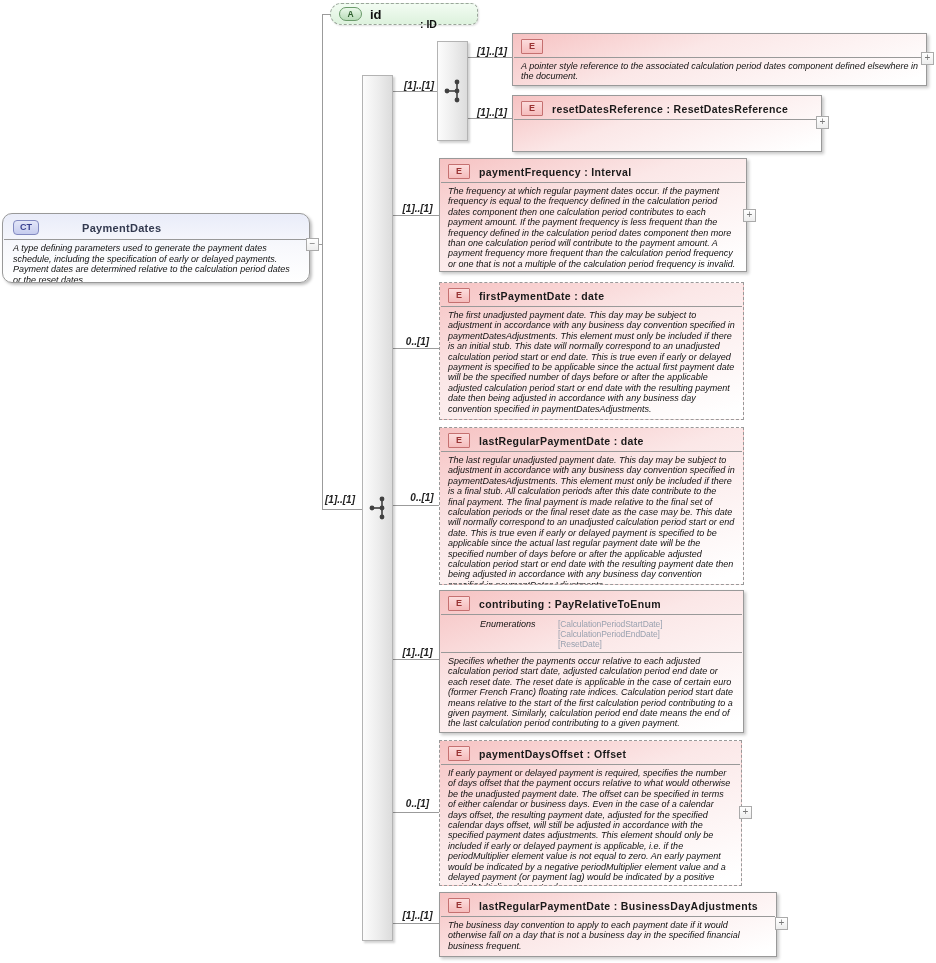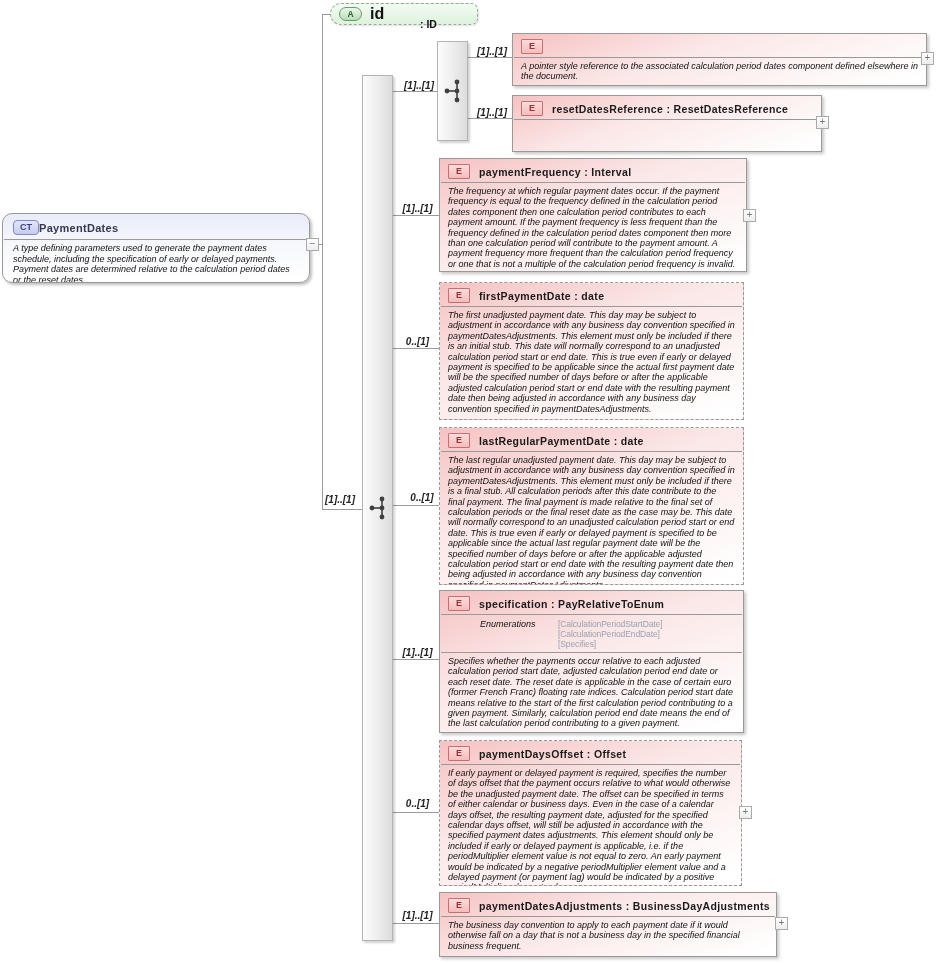--- a/index.html
+++ b/index.html
@@ -20,42 +20,42 @@
     background:linear-gradient(to right,#fcfcfc 0%,#ececec 55%,#dcdcdc 100%);
     box-shadow:1.5px 1.5px 2px rgba(0,0,0,0.18);
   }
   .bar svg{position:absolute;left:50%;top:50%;transform:translate(-50%,-50%);}
   
   .ct-box{
     position:absolute;border:1px solid #999;border-radius:10px;
     background:linear-gradient(to bottom,#e9ecf9 0%,#f7f8fc 45%,#ffffff 100%);
     box-shadow:2px 2px 3px rgba(0,0,0,0.25);overflow:hidden;
   }
-  .ct-header{display:flex;align-items:center;padding:6px 8px 4px 10px;}
+  .ct-header{display:flex;align-items:center;gap:9px;padding:6px 8px 4px 10px;}
   .ct-badge{
     width:24px;height:13px;border:1px solid #8289c0;border-radius:4px;
     background:linear-gradient(to bottom,#e3e6f8,#c6ccee);
     color:#3a4290;font-size:9px;font-weight:bold;text-align:center;line-height:13px;flex:0 0 auto;
   }
-  .ct-title{font-size:11px;font-weight:bold;color:#333a50;letter-spacing:0.3px;}
+  .ct-title{font-size:11px;font-weight:bold;color:#333a50;letter-spacing:0.3px;margin-left:34px;}
   .sep{border-top:1px solid #999;margin:0 1px;}
   .ct-desc{padding:3px 10px 5px;font-size:9px;font-style:italic;line-height:10.6px;color:#111;}
   
   .attr-box{
     position:absolute;border:1px dashed #9aa59a;border-radius:11px 7px 7px 11px;
     background:linear-gradient(to bottom,#f2fcf2 0%,#ddf2dd 100%);
     display:flex;align-items:center;gap:8px;padding:0 8px;
     box-shadow:1px 1px 2px rgba(0,0,0,0.12);
   }
   .a-badge{
     width:21px;height:12px;border:1px solid #6a9a6a;border-radius:7px;
     background:linear-gradient(to bottom,#eaf8ea,#b9dcb9);
     color:#2c5e2c;font-size:8.5px;font-weight:bold;text-align:center;line-height:12px;flex:0 0 auto;
   }
-  .attr-name{font-size:16px;font-weight:bold;width:42px;}
+  .attr-name{font-size:13px;font-weight:bold;width:42px;}
   .attr-type{font-size:10.5px;font-weight:bold;margin-top:19px;}
   
   .elem{
     position:absolute;overflow:hidden;
     background:linear-gradient(160deg,#f6c2c2 0%,#fbe7e7 40%,#ffffff 95%);
   }
   .elem.solid{border:1px solid #999;box-shadow:2px 2px 3px rgba(0,0,0,0.22);}
   .elem.dashed{border:1px dashed #999;}
   .elem-header{display:flex;align-items:center;gap:9px;padding:5px 7px 3px 8px;}
   .e-badge{
@@ -187,48 +187,48 @@
       <span class="e-badge">E</span>
       <span class="elem-title">lastRegularPaymentDate : date</span>
     </div>
     <div class="sep"></div>
     <div class="elem-desc">The last regular unadjusted payment date. This day may be subject to adjustment in accordance with any business day convention specified in paymentDatesAdjustments. This element must only be included if there is a final stub. All calculation periods after this date contribute to the final payment. The final payment is made relative to the final set of calculation periods or the final reset date as the case may be. This date will normally correspond to an unadjusted calculation period start or end date. This is true even if early or delayed payment is specified to be applicable since the actual last regular payment date will be the specified number of days before or after the applicable adjusted calculation period start or end date with the resulting payment date then being adjusted in accordance with any business day convention specified in paymentDatesAdjustments.</div>
   </div>
 
   <div class="elem solid" style="left:439px;top:590px;width:303px;height:141px;">
     <div class="elem-header">
       <span class="e-badge">E</span>
-      <span class="elem-title">specification : PayRelativeToEnum</span>
+      <span class="elem-title">contributing : PayRelativeToEnum</span>
     </div>
     <div class="sep"></div>
     <div class="enum-row">
       <span class="enum-label">Enumerations</span>
       <span class="enum-vals">
         <span class="enum-val">[CalculationPeriodStartDate]</span>
         <span class="enum-val">[CalculationPeriodEndDate]</span>
-        <span class="enum-val">[Specifies]</span>
+        <span class="enum-val">[ResetDate]</span>
       </span>
     </div>
     <div class="sep"></div>
     <div class="elem-desc">Specifies whether the payments occur relative to each adjusted calculation period start date, adjusted calculation period end date or each reset date. The reset date is applicable in the case of certain euro (former French Franc) floating rate indices. Calculation period start date means relative to the start of the first calculation period contributing to a given payment. Similarly, calculation period end date means the end of the last calculation period contributing to a given payment.</div>
   </div>
 
   <div class="elem dashed" style="left:439px;top:740px;width:301px;height:144px;">
     <div class="elem-header">
       <span class="e-badge">E</span>
       <span class="elem-title">paymentDaysOffset : Offset</span>
     </div>
     <div class="sep"></div>
     <div class="elem-desc">If early payment or delayed payment is required, specifies the number of days offset that the payment occurs relative to what would otherwise be the unadjusted payment date. The offset can be specified in terms of either calendar or business days. Even in the case of a calendar days offset, the resulting payment date, adjusted for the specified calendar days offset, will still be adjusted in accordance with the specified payment dates adjustments. This element should only be included if early or delayed payment is applicable, i.e. if the periodMultiplier element value is not equal to zero. An early payment would be indicated by a negative periodMultiplier element value and a delayed payment (or payment lag) would be indicated by a positive periodMultiplier element value.</div>
   </div>
   <div class="toggle" style="left:739px;top:806px;">+</div>
 
   <div class="elem solid" style="left:439px;top:892px;width:336px;height:63px;">
     <div class="elem-header">
       <span class="e-badge">E</span>
-      <span class="elem-title">paymentDatesAdjustments : BusinessDayAdjustments</span>
+      <span class="elem-title">lastRegularPaymentDate : BusinessDayAdjustments</span>
     </div>
     <div class="sep"></div>
     <div class="elem-desc">The business day convention to apply to each payment date if it would otherwise fall on a day that is not a business day in the specified financial business frequent.</div>
   </div>
   <div class="toggle" style="left:775px;top:917px;">+</div>
 
 </div>
 
 </body></html>

